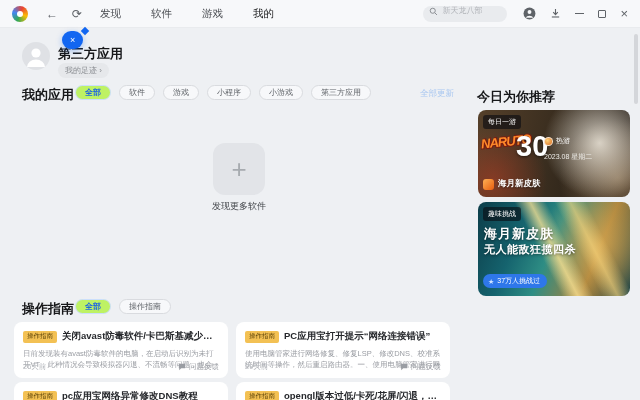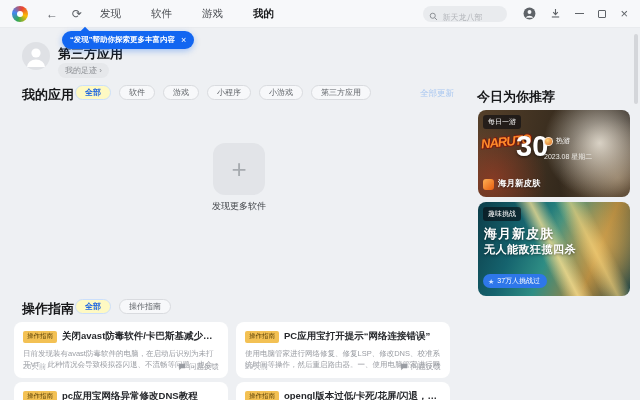--- a/index.html
+++ b/index.html
@@ -12,23 +12,23 @@
     border-bottom:1px solid #e9ebee; display:flex; align-items:center; padding:0 12px; }
   .logo { width:16px; height:16px; border-radius:50%;
     background:conic-gradient(from 20deg,#e94335,#fbbc04 90deg,#34a853 180deg,#4285f4 265deg,#e94335);
     position:relative; flex:0 0 auto; }
   .logo::after { content:""; position:absolute; left:5px; top:5px; width:6px; height:6px; border-radius:50%; background:#fff; }
   .tb-icon { color:#5f6368; font-size:12px; line-height:1; cursor:default; }
   .back { margin-left:18px; }
   .refresh { margin-left:14px; font-size:12px; }
   .nav { display:flex; gap:30px; margin-left:18px; }
   .nav span { font-size:10.5px; color:#4a4d52; }
-  .nav span.active { color:#17181a; font-weight:bold;text-align:right; }
+  .nav span.active { color:#17181a; font-weight:normal;text-align:right; }
   .spacer { flex:1; }
-  .search { width:84px; height:16px; background:#e9ebee; border-radius:9px; display:flex; align-items:flex-end; padding:0 6px; gap:4px; }
+  .search { width:84px; height:16px; background:#e9ebee; border-radius:9px; display:flex; align-items:flex-start; padding:0 6px; gap:4px; }
   .search input { border:0; outline:0; background:transparent; width:100%; font-size:8px; color:#55585d; font-family:inherit; }
   .search input::placeholder { color:#b2b5ba; }
   .winctl { display:flex; align-items:center; gap:14px; margin-left:16px; }
   .user-ic { width:13px; height:13px; }
   .dl-ic { width:11px; height:11px; }
   .min-ic { width:9px; height:1.5px; background:#5f6368; display:inline-block; }
   .max-ic { width:8px; height:8px; border:1.2px solid #5f6368; border-radius:1px; display:inline-block; }
   .close-ic { font-size:13px; color:#5f6368; }
 
   
@@ -43,21 +43,21 @@
   .avatar { position:absolute; left:22px; top:14px; width:28px; height:28px; border-radius:50%; background:#dfe1e5; overflow:hidden; }
   .avatar svg { width:28px; height:28px; }
   .login-title { position:absolute; left:58px; top:17px; font-size:13px; font-weight:bold; color:#17181a; }
   .footprints { position:absolute; left:58px; top:35px; font-size:8px; color:#8a8d92; background:#e6e8eb; border-radius:8px; padding:2px 7px; }
 
   .section-title { font-size:13px; font-weight:bold; color:#17181a; }
   .myapps-title { position:absolute; left:22px; top:58px; }
   .pills { position:absolute; display:flex; gap:8px; }
   .myapps-pills { left:75px; top:57px; }
   .pill { font-size:8px; color:#5f6368; border:1px solid #d9dbdf; background:rgba(255,255,255,.55); border-radius:8px; padding:2.5px 9px; line-height:1; }
-  .pill.active { background:#fef9c3; border-color:#cbdffc; color:#1f66e0; font-weight:bold; }
+  .pill.active { background:#bef264; border-color:#cbdffc; color:#1f66e0; font-weight:bold; }
   .update-all { position:absolute; left:420px; top:60px; font-size:8.5px; color:#aac8f0; }
 
   .plus-card { position:absolute; left:213px; top:115px; width:52px; height:52px; border-radius:12px; background:#e2e4e8;
     display:flex; align-items:center; justify-content:center; }
   .plus-card span { font-size:26px; color:#a7abb0; font-weight:300; line-height:1; }
   .plus-label { position:absolute; left:199px; top:172px; width:80px; text-align:center; font-size:9px; color:#43464b; }
 
   
   .rec-title { position:absolute; left:477px; top:60px; }
   .rec-card { position:absolute; left:478px; width:152px; border-radius:8px; overflow:hidden; }
@@ -145,21 +145,20 @@
         </svg>
       <span class="min-ic"></span>
       <span class="max-ic"></span>
       <span class="close-ic">×</span>
     </div>
   </div>
 
   <div class="content">
 
     <div class="tooltip">
-      <span>“发现”帮助你探索更多丰富内容</span>
       <span class="tt-close">×</span>
     </div>
 
     <div class="avatar">
       <svg viewBox="0 0 28 28">
           <circle cx="14" cy="11" r="4.6" fill="#fff"></circle>
           <path d="M5 25a9 7.5 0 0 1 18 0" fill="#fff"></path>
         </svg>
     </div>
     <div class="login-title">第三方应用</div>

